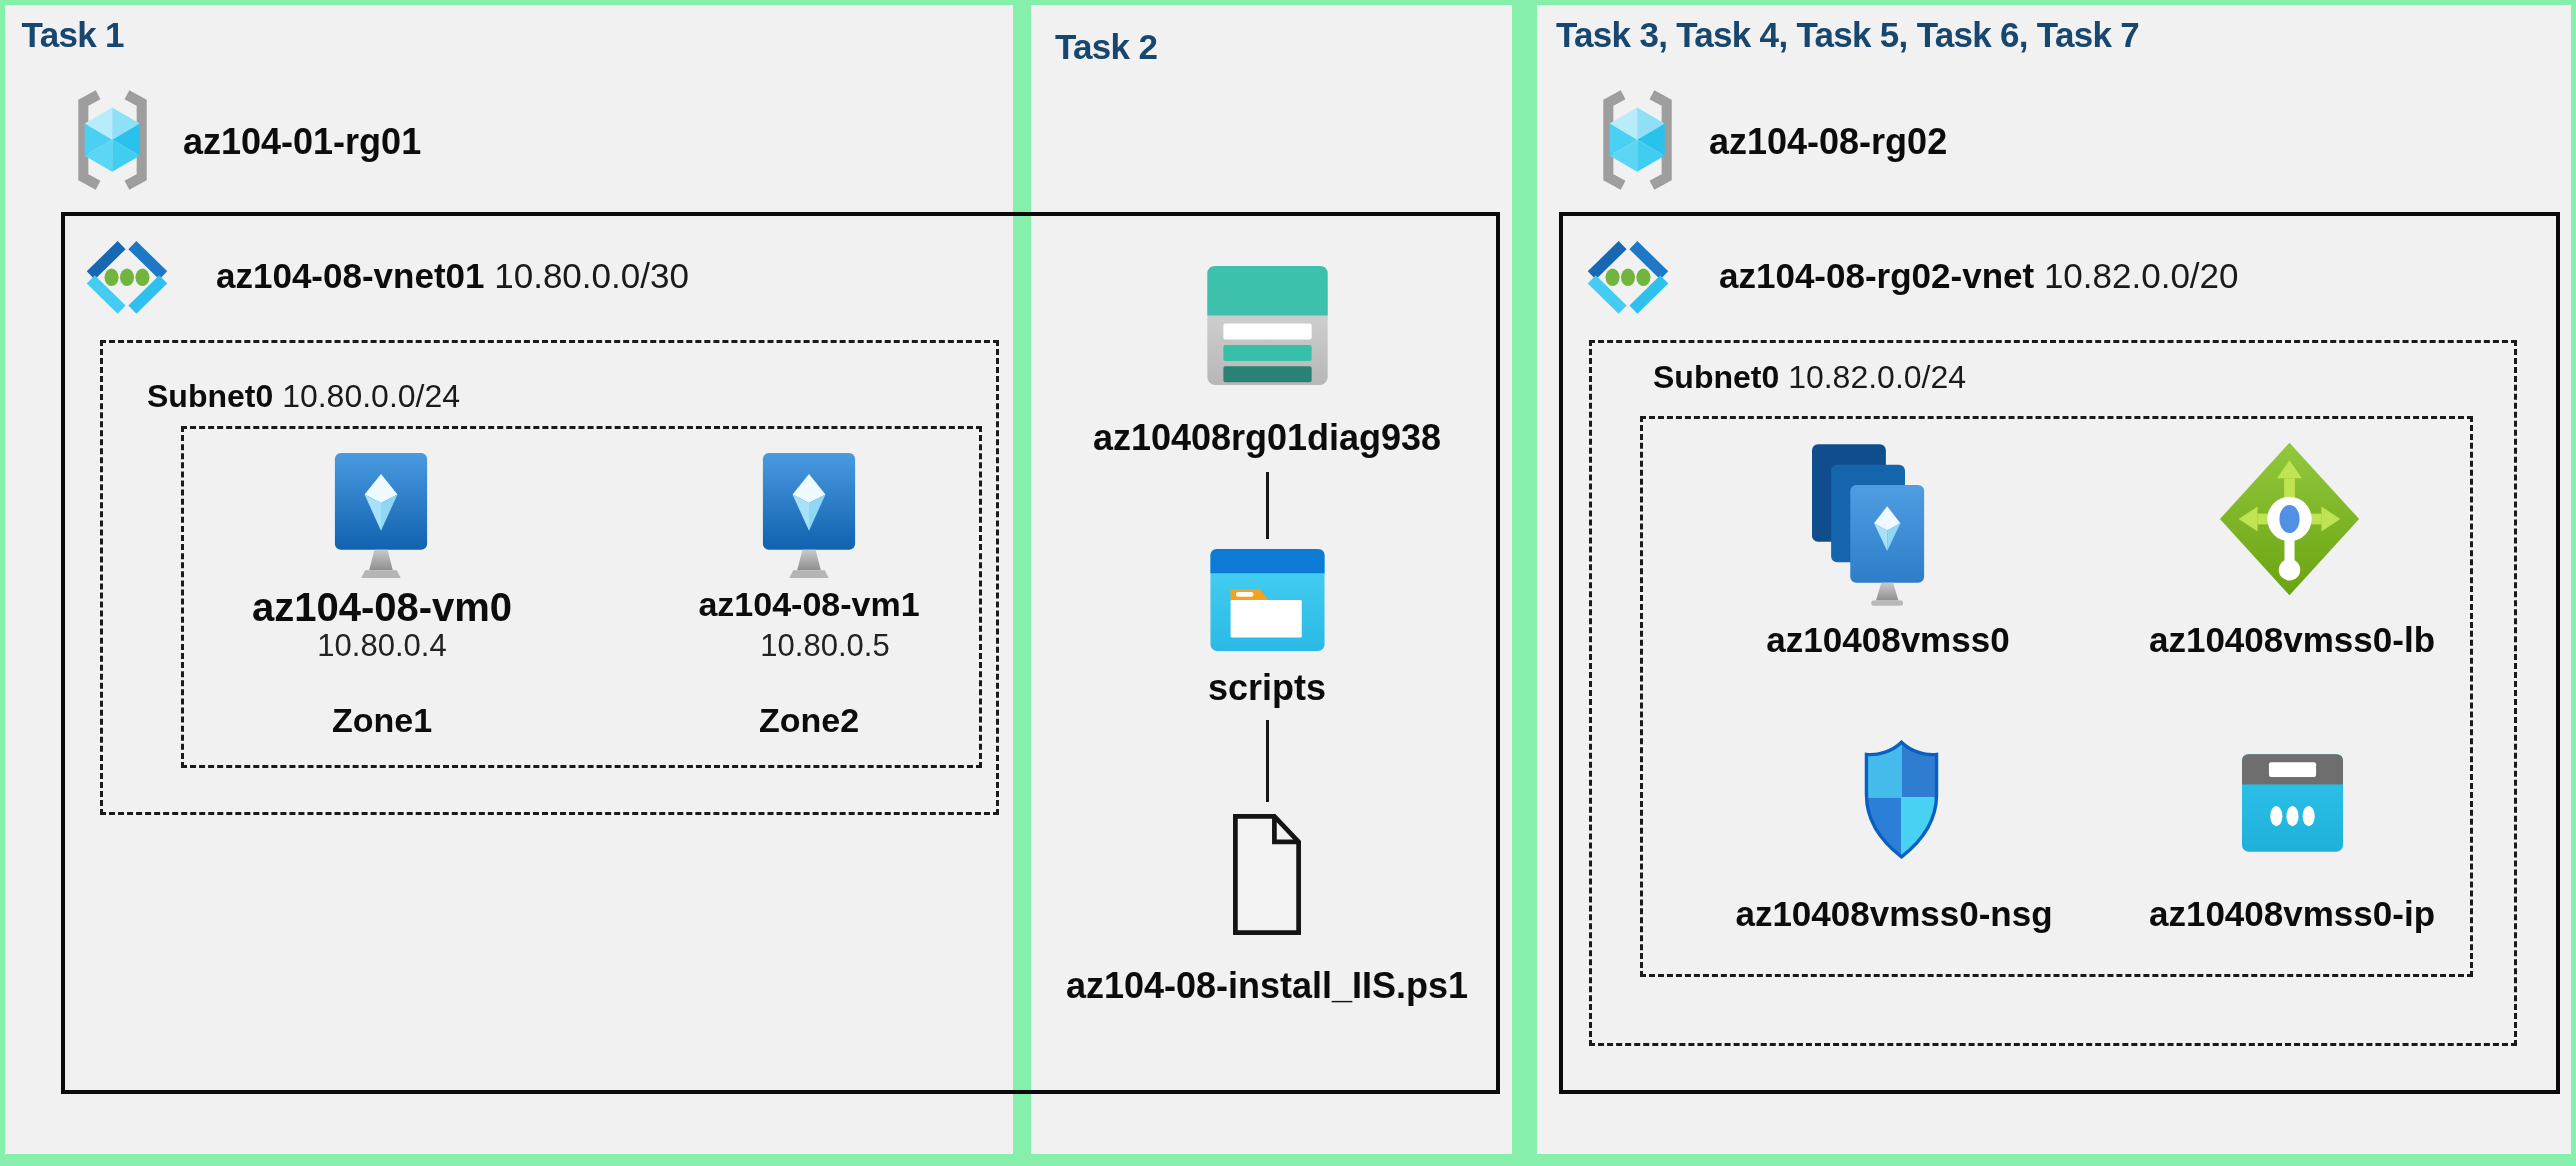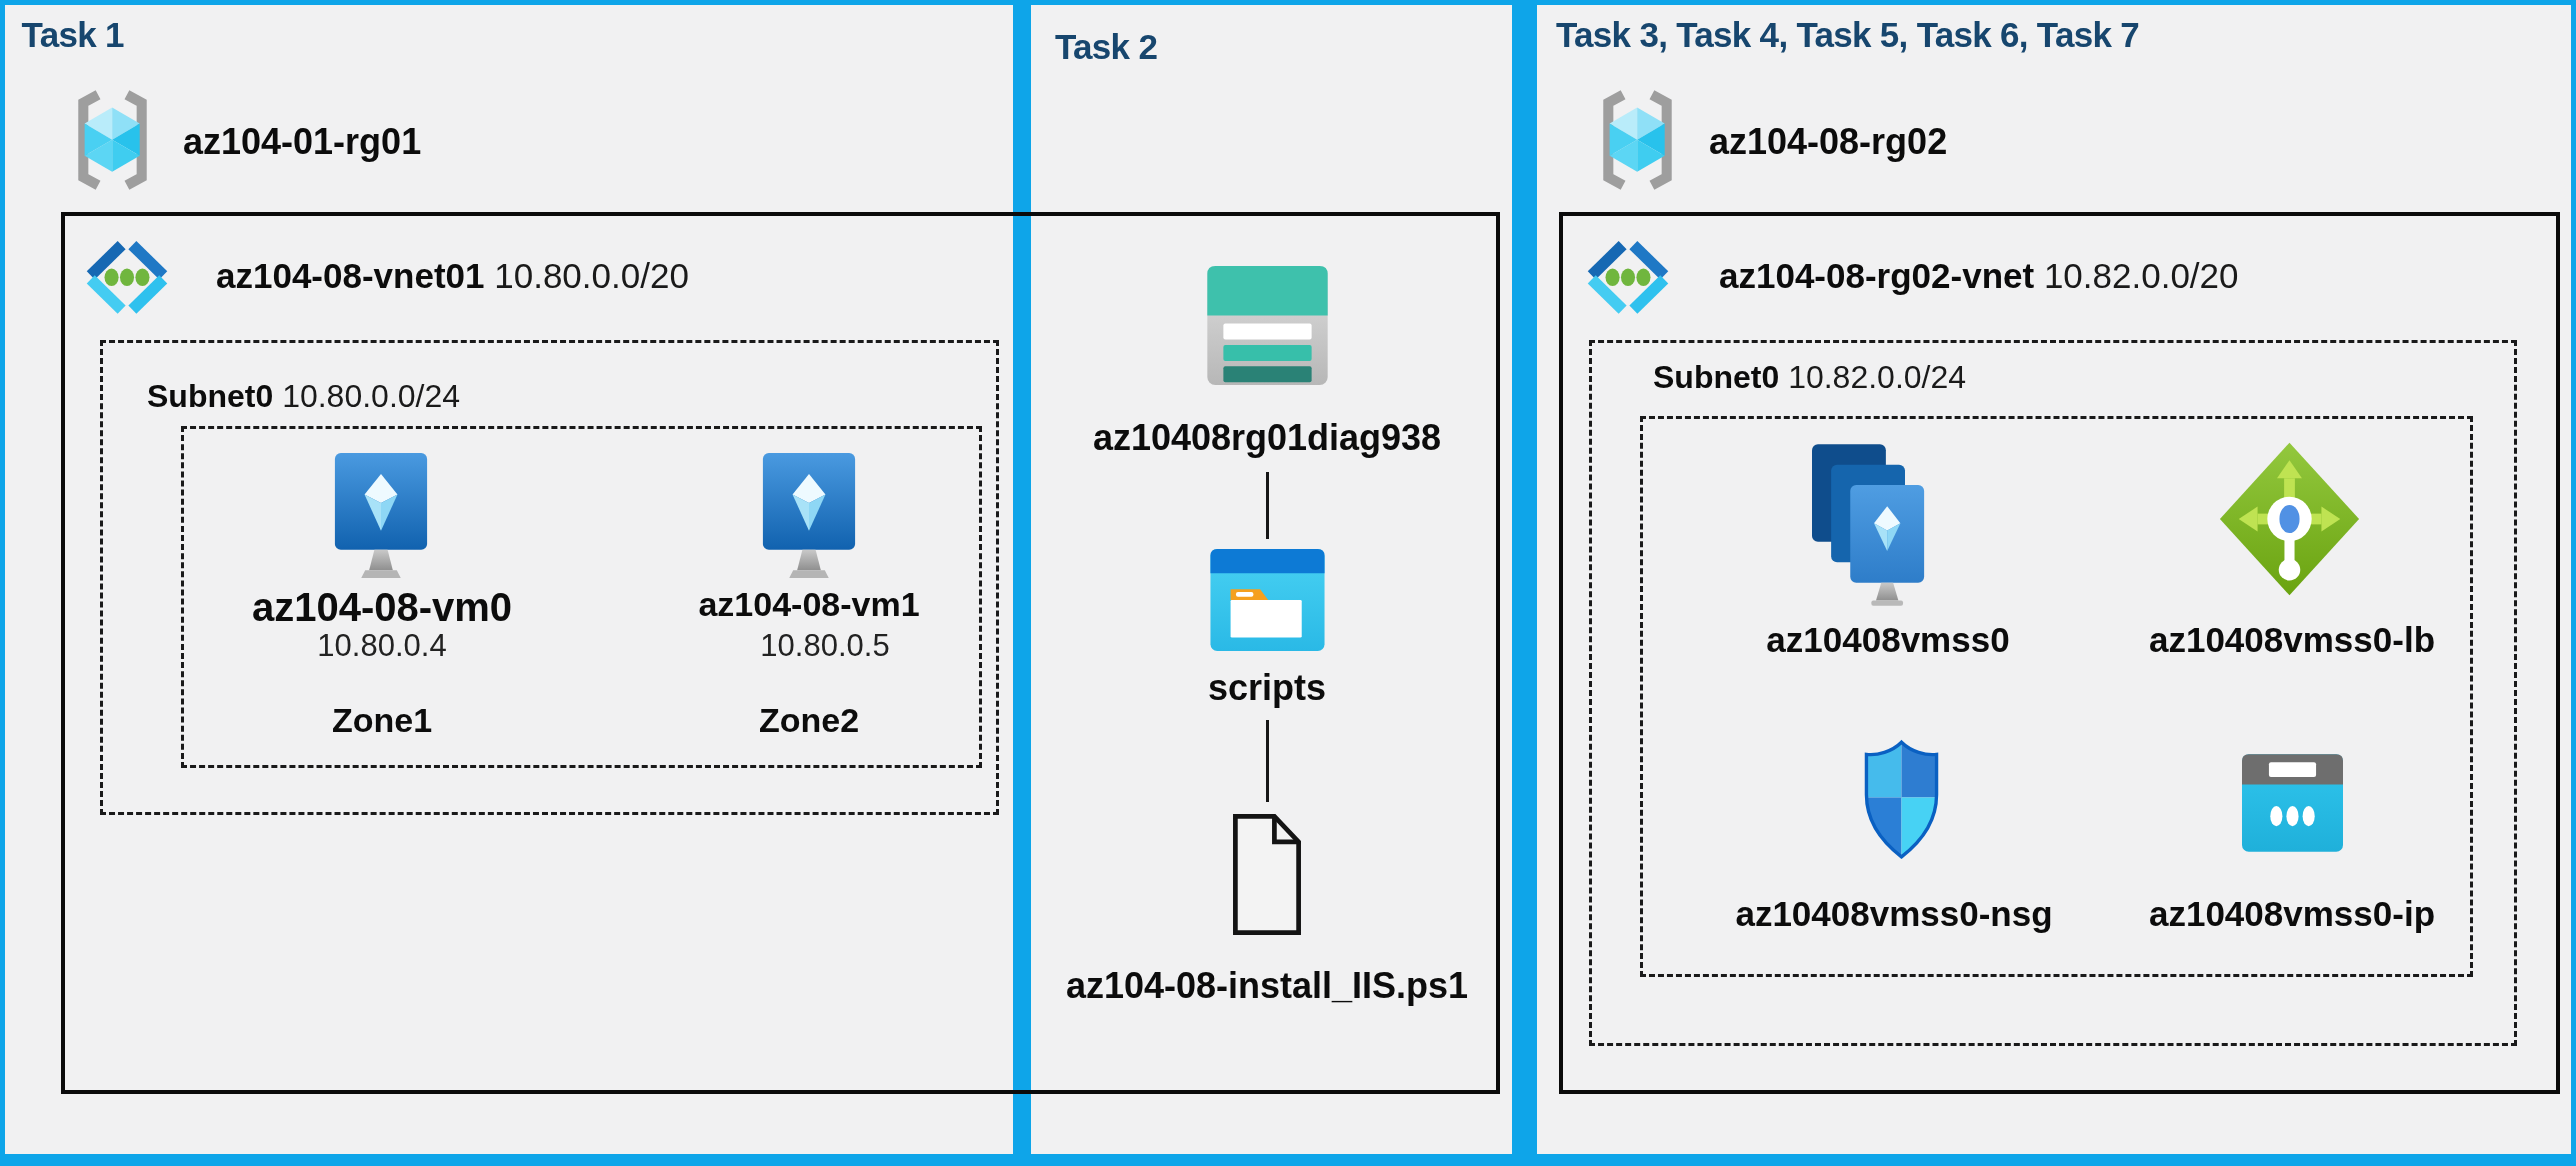--- a/index.html
+++ b/index.html
@@ -1,16 +1,16 @@
 <!DOCTYPE html>
 <html style="font-size:10.8px"><head>
 <meta charset="utf-8">
 <style>
   html,body{margin:0;padding:0;background:#ffffff;}
-  #stage{position:relative;width:2576px;height:1166px;background:#0ea5e9;overflow:hidden;
+  #stage{position:relative;width:2576px;height:1166px;background:#86efac;overflow:hidden;
          font-family:"Liberation Sans", sans-serif;}
   .panel{position:absolute;top:5.4px;height:1149px;background:#f1f1f2;}
   .task-title{position:absolute;font-weight:bold;font-size:35px;color:#17466e;letter-spacing:-0.7px;white-space:nowrap;}
   .blackbox{position:absolute;border:4px solid #0b0b0b;background:transparent;}
   .dashbox{position:absolute;border:3.4px dashed #1a1a1a;background:transparent;}
   .icon{position:absolute;}
   .lbl{position:absolute;font-weight:bold;font-size:35px;color:#0c0c0c;white-space:nowrap;}
   .lbl.centered{transform:translateX(-50%);text-align:center;}
   .sub{font-weight:normal;color:#1a1a1a;}
   .iptext{position:absolute;font-size:31px;font-weight:normal;color:#222;transform:translateX(-50%);white-space:nowrap;}
@@ -62,21 +62,21 @@
     <line x1="62" y1="10" x2="16" y2="55" stroke="#1668b3" stroke-width="17"></line>
     <line x1="16" y1="61" x2="62" y2="106" stroke="#44ccf2" stroke-width="17"></line>
     <line x1="78" y1="10" x2="124" y2="55" stroke="#1f78c5" stroke-width="17"></line>
     <line x1="124" y1="61" x2="78" y2="106" stroke="#2fc1ee" stroke-width="17"></line>
     <ellipse cx="47" cy="58" rx="10.5" ry="13" fill="#70b63e"></ellipse>
     <ellipse cx="70" cy="58" rx="10.5" ry="13" fill="#70b63e"></ellipse>
     <ellipse cx="93" cy="58" rx="10.5" ry="13" fill="#70b63e"></ellipse>
   </svg>
   <div class="rowlabel" style="left:216px;top:256px;">
     <b>az104-08-vnet01</b>
-    <span class="sub">10.80.0.0/20</span>
+    <span class="sub">10.80.0.0/30</span>
   </div>
 
   <svg class="icon" style="left:1581px;top:237px;" width="94" height="80" viewBox="0 0 140 115">
     <line x1="62" y1="10" x2="16" y2="55" stroke="#1668b3" stroke-width="17"></line>
     <line x1="16" y1="61" x2="62" y2="106" stroke="#44ccf2" stroke-width="17"></line>
     <line x1="78" y1="10" x2="124" y2="55" stroke="#1f78c5" stroke-width="17"></line>
     <line x1="124" y1="61" x2="78" y2="106" stroke="#2fc1ee" stroke-width="17"></line>
     <ellipse cx="47" cy="58" rx="10.5" ry="13" fill="#70b63e"></ellipse>
     <ellipse cx="70" cy="58" rx="10.5" ry="13" fill="#70b63e"></ellipse>
     <ellipse cx="93" cy="58" rx="10.5" ry="13" fill="#70b63e"></ellipse>

